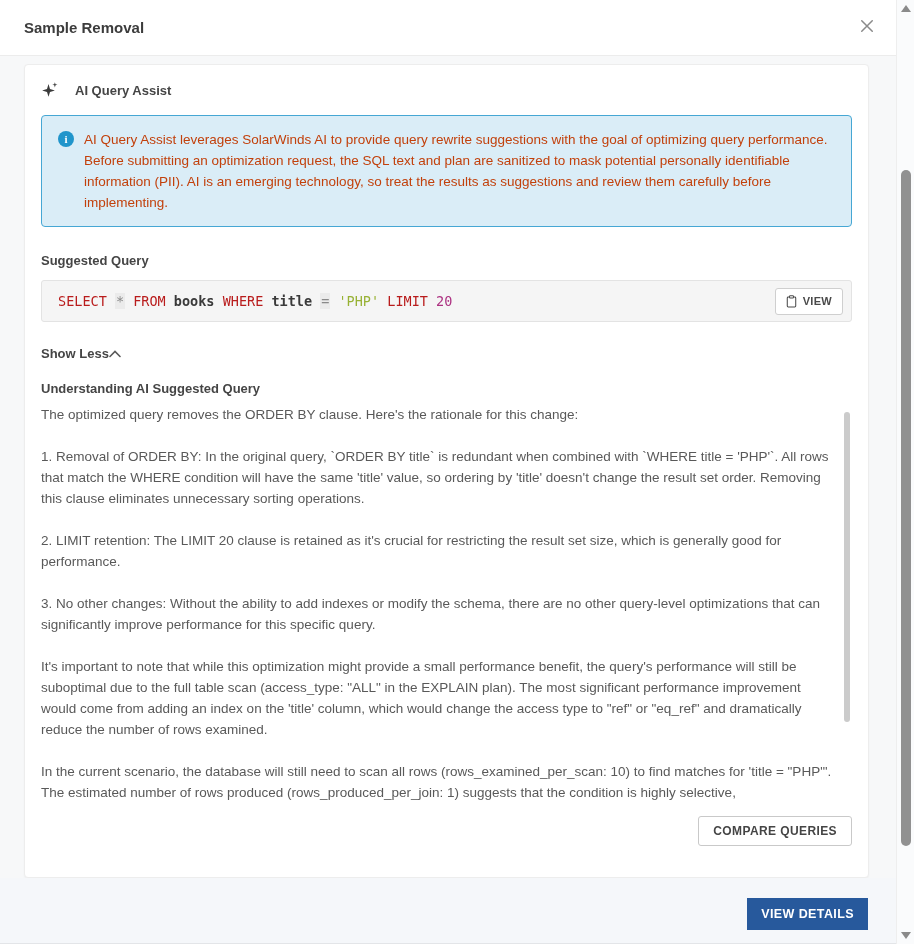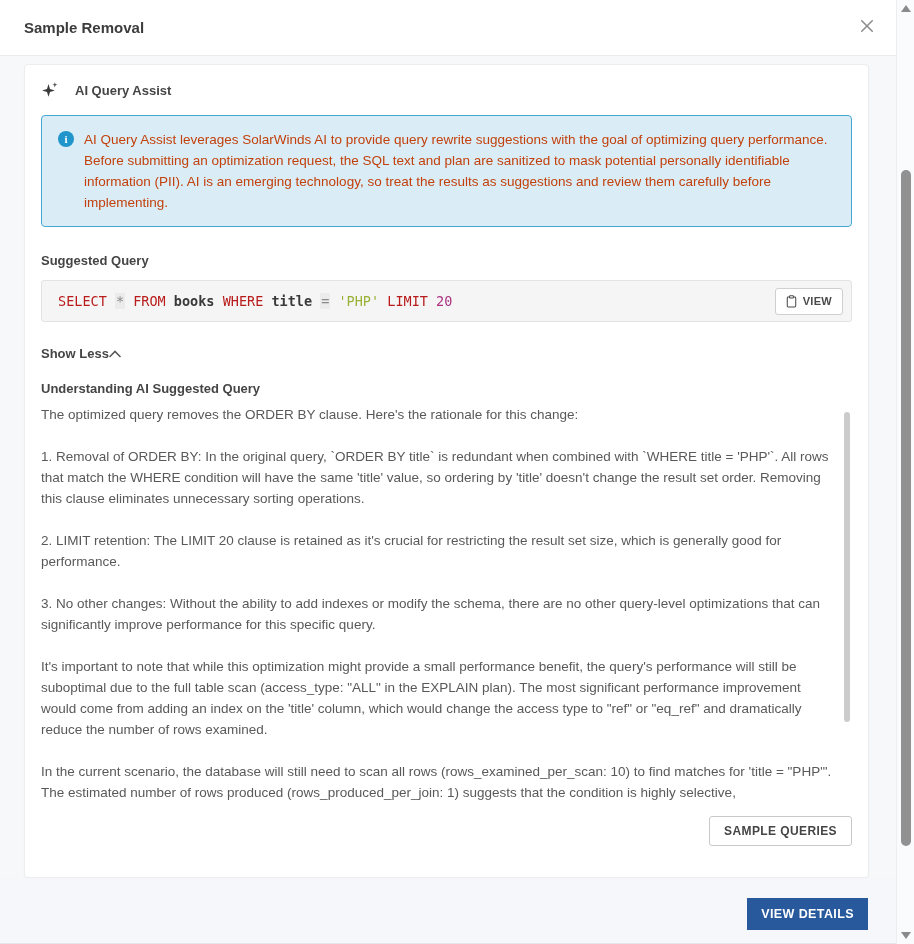--- a/index.html
+++ b/index.html
@@ -196,21 +196,21 @@
             <p>1. Removal of ORDER BY: In the original query, `ORDER BY title` is redundant when combined with `WHERE title = 'PHP'`. All rows that match the WHERE condition will have the same 'title' value, so ordering by 'title' doesn't change the result set order. Removing this clause eliminates unnecessary sorting operations.</p>
             <p>2. LIMIT retention: The LIMIT 20 clause is retained as it's crucial for restricting the result set size, which is generally good for performance.</p>
             <p>3. No other changes: Without the ability to add indexes or modify the schema, there are no other query-level optimizations that can significantly improve performance for this specific query.</p>
             <p>It's important to note that while this optimization might provide a small performance benefit, the query's performance will still be suboptimal due to the full table scan (access_type: "ALL" in the EXPLAIN plan). The most significant performance improvement would come from adding an index on the 'title' column, which would change the access type to "ref" or "eq_ref" and dramatically reduce the number of rows examined.</p>
             <p>In the current scenario, the database will still need to scan all rows (rows_examined_per_scan: 10) to find matches for 'title = "PHP"'. The estimated number of rows produced (rows_produced_per_join: 1) suggests that the condition is highly selective,</p>
           </div>
         <div class="inner-thumb"></div>
       </div>
 
       <div class="compare-row">
-        <button class="compare-btn">SAMPLE QUERIES</button>
+        <button class="compare-btn">COMPARE QUERIES</button>
       </div>
 
     </div>
   </div>
 
   <div class="modal-footer">
     <button class="primary-btn">VIEW DETAILS</button>
   </div>
 
 </div>

